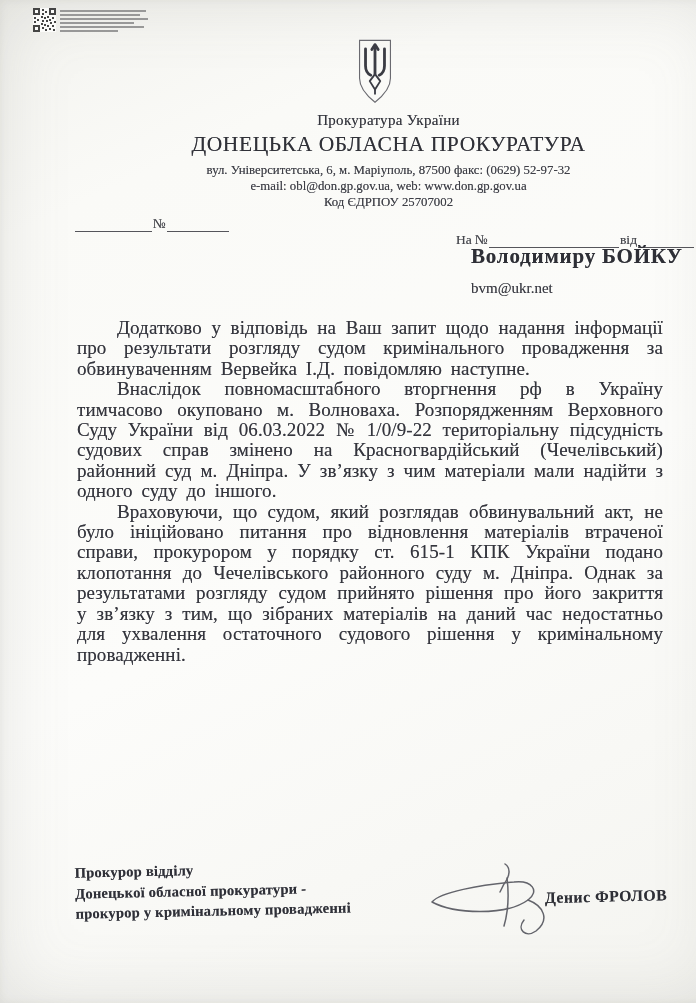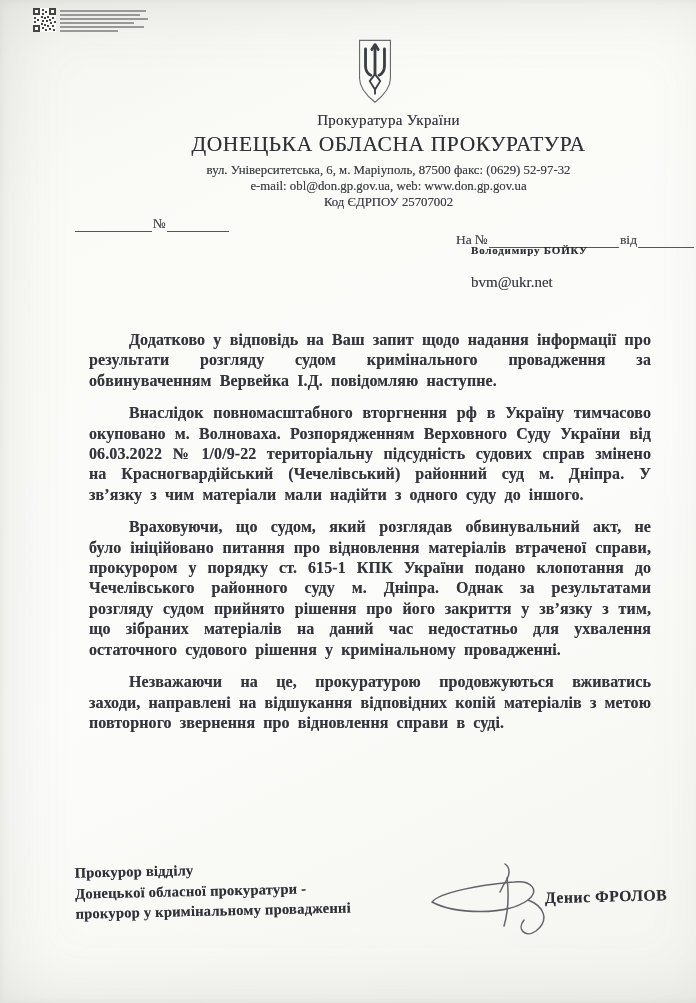--- a/index.html
+++ b/index.html
@@ -24,27 +24,27 @@
   .lh-small{font-size:12.8px;line-height:15px;margin-top:1px;color:#3d3e46;}
   .lh-small.first{margin-top:6px;}
   
   .ref-row{position:absolute;top:216px;left:0;right:0;font-size:13.5px;color:#45464c;}
   .ref-left{position:absolute;left:75px;top:0;}
   .ref-right{position:absolute;left:455px;top:16px;}
   .uline{display:inline-block;border-bottom:1px solid #55555b;height:13px;vertical-align:bottom;}
   .ref-row .lbl{padding:0 1px;}
   
   .recipient{position:absolute;left:471px;top:244px;}
-  .recipient .name{font-weight:700;font-size:11px;letter-spacing:.8px;color:#2e2f36;}
-  .recipient .email{font-size:15px;margin-top:18px;color:#3b3c44;}
+  .recipient .name{font-weight:700;font-size:21px;letter-spacing:.8px;color:#2e2f36;}
+  .recipient .email{font-size:15px;margin-top:11px;color:#3b3c44;}
   
   .body-text{position:absolute;left:77px;top:318px;width:586px;}
   .body-text p{
-    margin:12px;text-align:justify;text-indent:40px;
-    font-size:16px;line-height:20.4px;word-spacing:4px;letter-spacing:.1px;color:#34353d;font-weight:bold;
+    margin:0;text-align:justify;text-indent:40px;
+    font-size:19px;line-height:20.4px;word-spacing:4px;letter-spacing:.1px;color:#34353d;
   }
   
   .sig-block{position:absolute;left:75px;top:856px;width:592px;transform:rotate(-1.3deg);}
   .sig-left div{font-weight:700;font-size:14.6px;line-height:20.5px;color:#2f3038;letter-spacing:.2px;}
   .sig-name{position:absolute;right:0;top:37px;font-weight:700;font-size:15.8px;letter-spacing:.5px;color:#2e2f36;}
   .scribble{position:absolute;left:428px;top:854px;}
 </style>
 </head>
 <body>
 
@@ -130,21 +130,20 @@
 
   <div class="recipient">
     <div class="name">Володимиру БОЙКУ</div>
     <div class="email">bvm@ukr.net</div>
   </div>
 
   <div class="body-text">
     <p>Додатково у відповідь на Ваш запит щодо надання інформації про результати розгляду судом кримінального провадження за обвинуваченням Вервейка І.Д. повідомляю наступне.</p>
     <p>Внаслідок повномасштабного вторгнення рф в Україну тимчасово окуповано м. Волноваха. Розпорядженням Верховного Суду України від 06.03.2022 № 1/0/9-22 територіальну підсудність судових справ змінено на Красногвардійський (Чечелівський) районний суд м. Дніпра. У зв’язку з чим матеріали мали надійти з одного суду до іншого.</p>
     <p>Враховуючи, що судом, який розглядав обвинувальний акт, не було ініційовано питання про відновлення матеріалів втраченої справи, прокурором у порядку ст. 615-1 КПК України подано клопотання до Чечелівського районного суду м. Дніпра. Однак за результатами розгляду судом прийнято рішення про його закриття у зв’язку з тим, що зібраних матеріалів на даний час недостатньо для ухвалення остаточного судового рішення у кримінальному провадженні.</p>
-    <p>Незважаючи на це, прокуратурою продовжуються вживатись заходи, направлені на відшукання відповідних копій матеріалів з метою повторного звернення про відновлення справи в суді.</p>
   </div>
 
   <div class="sig-block">
     <div class="sig-left">
       <div>Прокурор відділу</div>
       <div>Донецької обласної прокуратури -</div>
       <div>прокурор у кримінальному провадженні</div>
     </div>
     <div class="sig-name">Денис ФРОЛОВ</div>
   </div>

